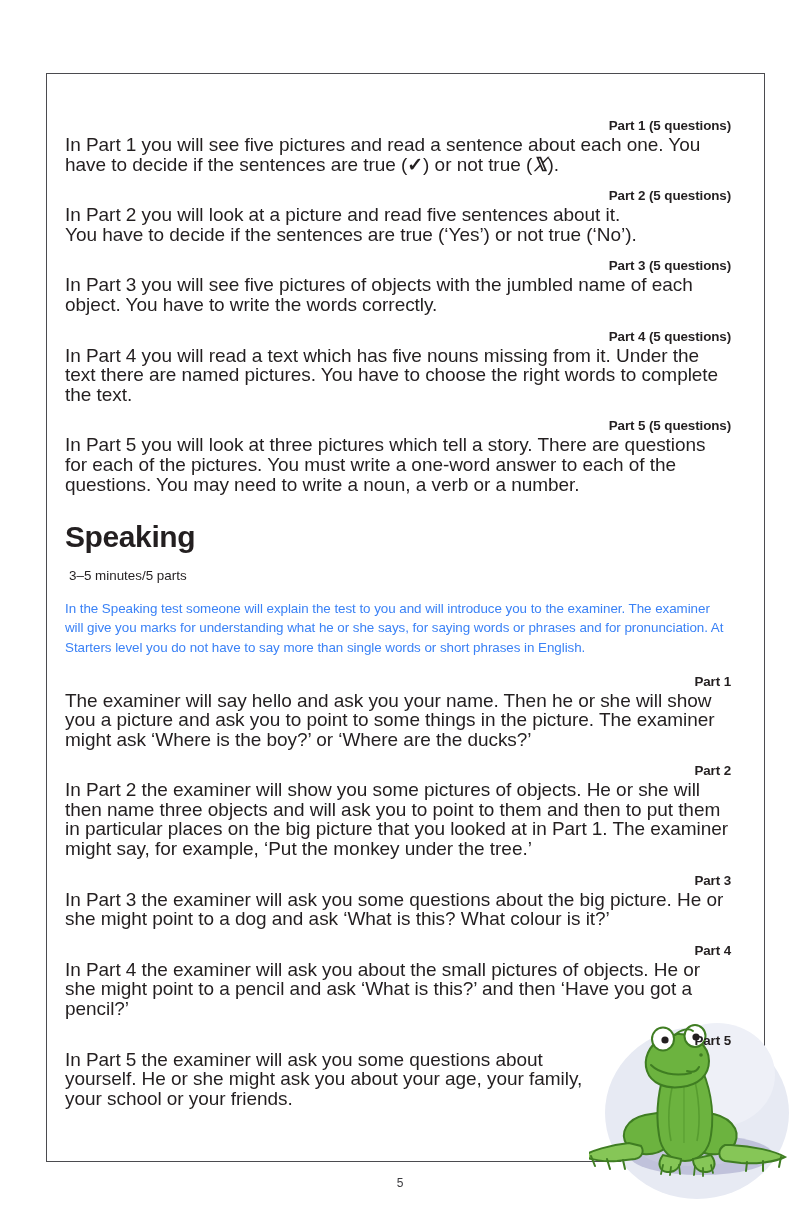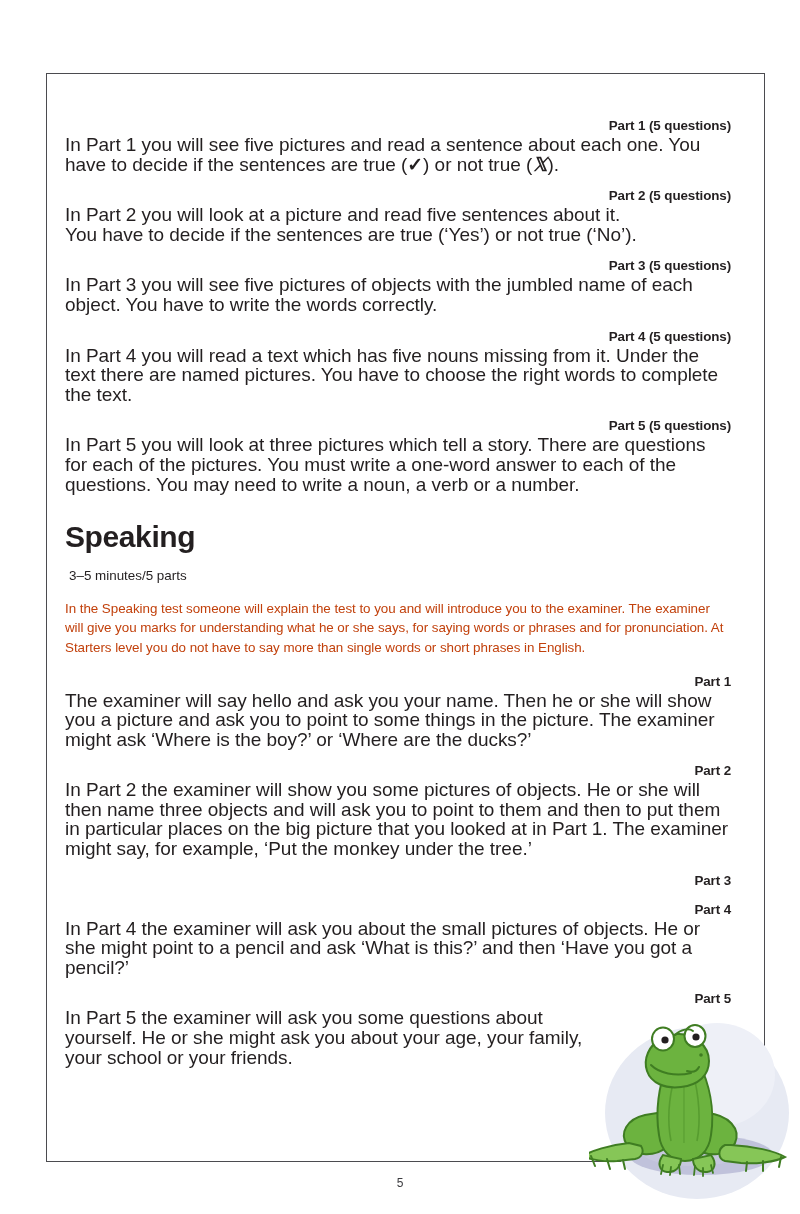--- a/index.html
+++ b/index.html
@@ -69,21 +69,21 @@
     font-size: 13.4px;
     line-height: 19.6px;
     margin: 0 0 13px 4px;
     color: #231f20;
   }
 
   .intro-para {
     font-size: 13.4px;
     line-height: 19.6px;
     margin: 0 0 16px 0;
-    color: #c2410c;
+    color: #3b82f6;
     letter-spacing: -0.05px;
   }
 
   
   .block.narrow .part-body { width: 520px; }
 
   .tick { font-weight: 600; }
   .cross { font-weight: bold; font-style: italic; }
 
   
@@ -197,20 +197,21 @@
       <p class="part-body">The examiner will say hello and ask you your name. Then he or she will show you a picture and ask you to point to some things in the picture. The examiner might ask ‘Where is the boy?’ or ‘Where are the ducks?’</p>
     </div>
 
     <div class="block">
       <p class="part-heading">Part 2</p>
       <p class="part-body">In Part 2 the examiner will show you some pictures of objects. He or she will then name three objects and will ask you to point to them and then to put them in particular places on the big picture that you looked at in Part 1. The examiner might say, for example, ‘Put the monkey under the tree.’</p>
     </div>
 
     <div class="block">
       <p class="part-heading">Part 3</p>
+      <p class="part-body">In Part 3 the examiner will ask you some questions about the big picture. He or she might point to a dog and ask ‘What is this? What colour is it?’</p>
     </div>
 
     <div class="block">
       <p class="part-heading">Part 4</p>
       <p class="part-body">In Part 4 the examiner will ask you about the small pictures of objects. He or she might point to a pencil and ask ‘What is this?’ and then ‘Have you got a pencil?’</p>
     </div>
 
     <div class="block narrow">
       <p class="part-heading">Part 5</p>
       <p class="part-body">In Part 5 the examiner will ask you some questions about yourself. He or she might ask you about your age, your family, your school or your friends.</p>

